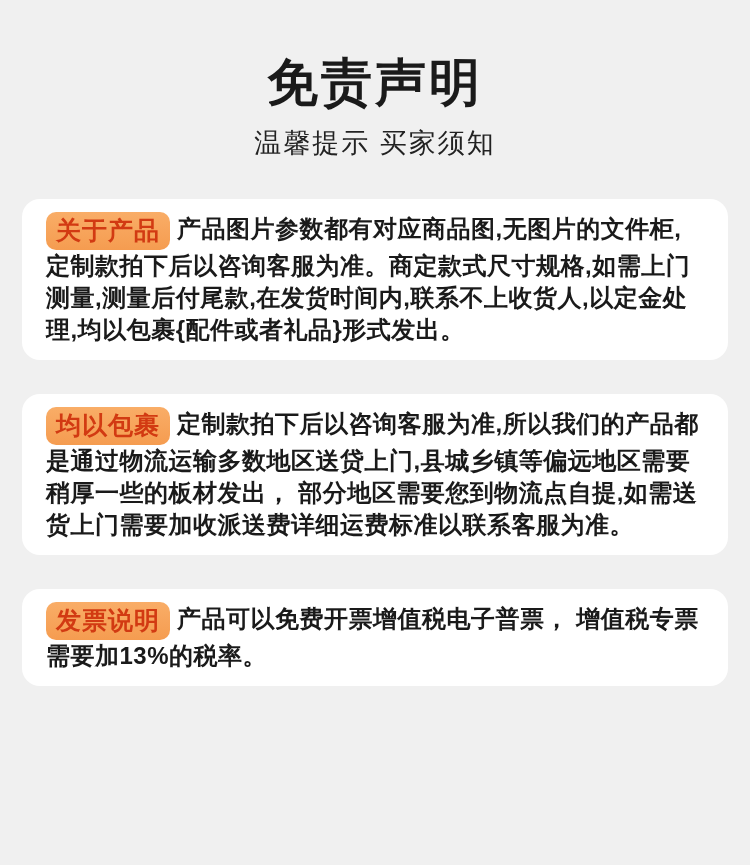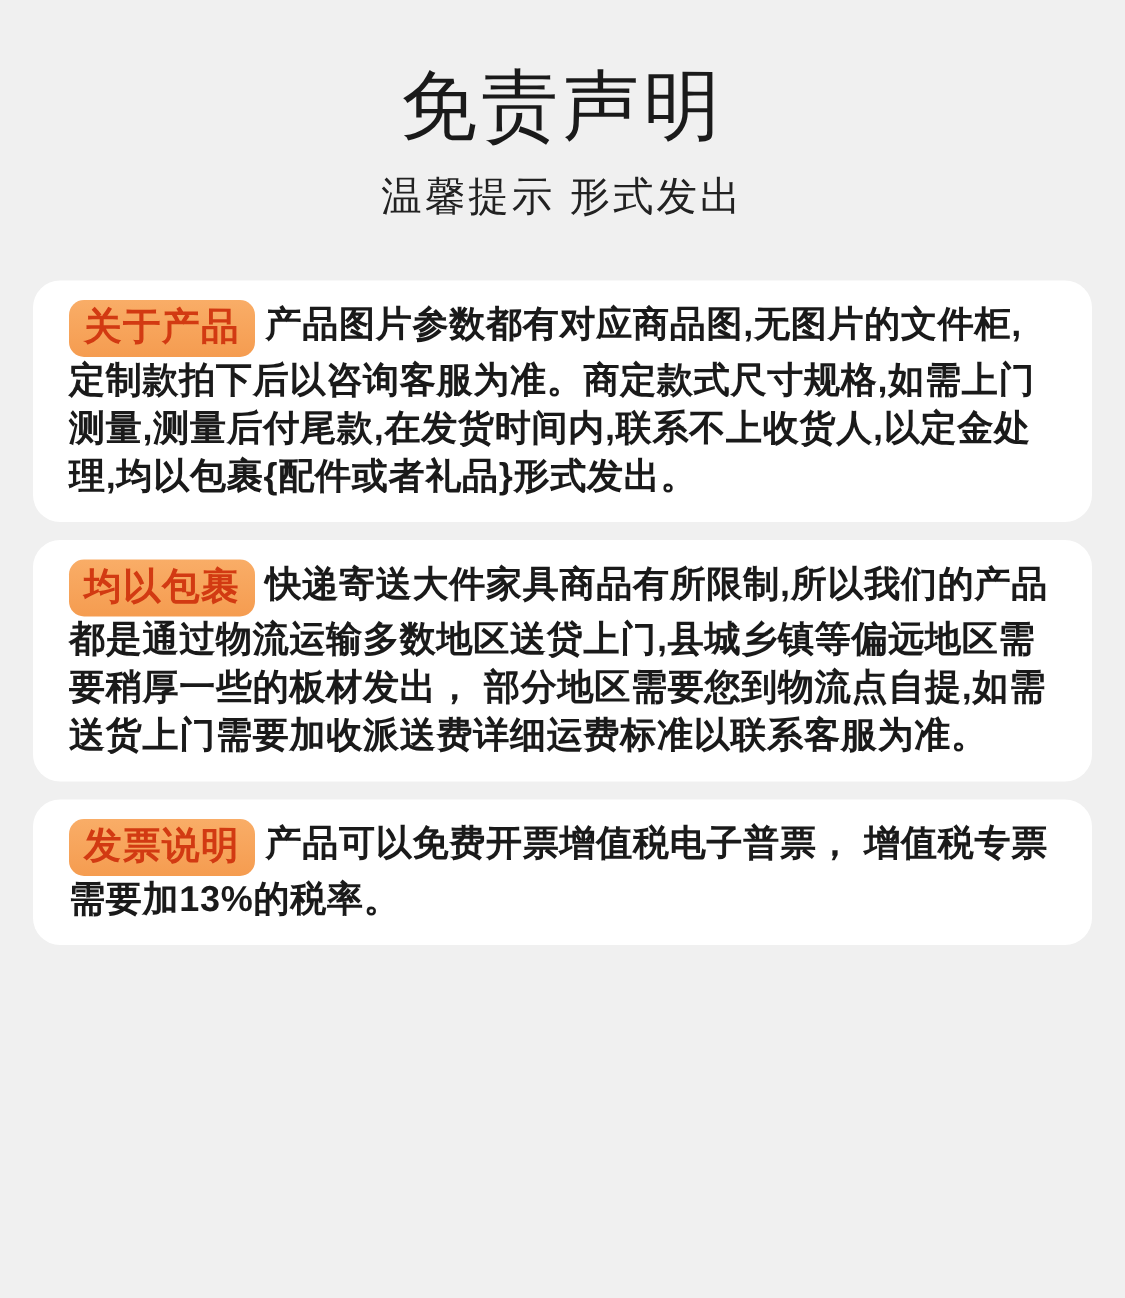--- a/index.html
+++ b/index.html
@@ -16,37 +16,38 @@
     height: 865px;
     background: var(--page-bg);
     font-family: "Liberation Sans", "DejaVu Sans", sans-serif;
     color: var(--text);
     overflow: hidden;
   }
   .page { width: 750px; height: 865px; }
   .header { text-align: center; padding-top: 44px; }
   .title {
     font-size: 51px;
-    font-weight: 400;
+    font-weight: 700;
     letter-spacing: 3px;
     color: var(--text);
     line-height: 1.05;
+    margin-top: 12px;
   }
   .subtitle {
     margin-top: 15px;
     font-size: 27px;
     font-weight: 500;
     letter-spacing: 2px;
     color: #222222;
   }
   .cards { margin-top: 38px; }
   .card {
     background: var(--card-bg);
     border-radius: 18px;
-    margin: 0 22px 12px 22px;
+    margin: 0 22px 34px 22px;
     padding: 13px 24px 14px 24px;
     font-size: 24px;
     font-weight: 600;
     line-height: 32px;
     letter-spacing: 0.5px;
     color: var(--text);
   }
   .pill {
     display: inline-block;
     background: linear-gradient(180deg, var(--label-bg-top), var(--label-bg-bottom));
@@ -62,31 +63,31 @@
   }
   .body-text { word-break: break-all; }
 </style>
 </head>
 <body>
 
 <div class="page">
 
   <div class="header">
     <div class="title">免责声明</div>
-    <div class="subtitle">温馨提示 形式发出</div>
+    <div class="subtitle">温馨提示 买家须知</div>
   </div>
 
   <div class="cards">
 
     <section class="card">
       <span class="pill">关于产品</span><span class="body-text">产品图片参数都有对应商品图,无图片的文件柜,定制款拍下后以咨询客服为准。商定款式尺寸规格,如需上门测量,测量后付尾款,在发货时间内,联系不上收货人,以定金处理,均以包裹{配件或者礼品}形式发出。</span>
     </section>
 
     <section class="card">
-      <span class="pill">均以包裹</span><span class="body-text">快递寄送大件家具商品有所限制,所以我们的产品都是通过物流运输多数地区送贷上门,县城乡镇等偏远地区需要稍厚一些的板材发出， 部分地区需要您到物流点自提,如需送货上门需要加收派送费详细运费标准以联系客服为准。</span>
+      <span class="pill">均以包裹</span><span class="body-text">定制款拍下后以咨询客服为准,所以我们的产品都是通过物流运输多数地区送贷上门,县城乡镇等偏远地区需要稍厚一些的板材发出， 部分地区需要您到物流点自提,如需送货上门需要加收派送费详细运费标准以联系客服为准。</span>
     </section>
 
 
     <section class="card">
       <span class="pill">发票说明</span><span class="body-text">产品可以免费开票增值税电子普票， 增值税专票需要加13%的税率。</span>
     </section>
 
   </div>
 
 </div>

